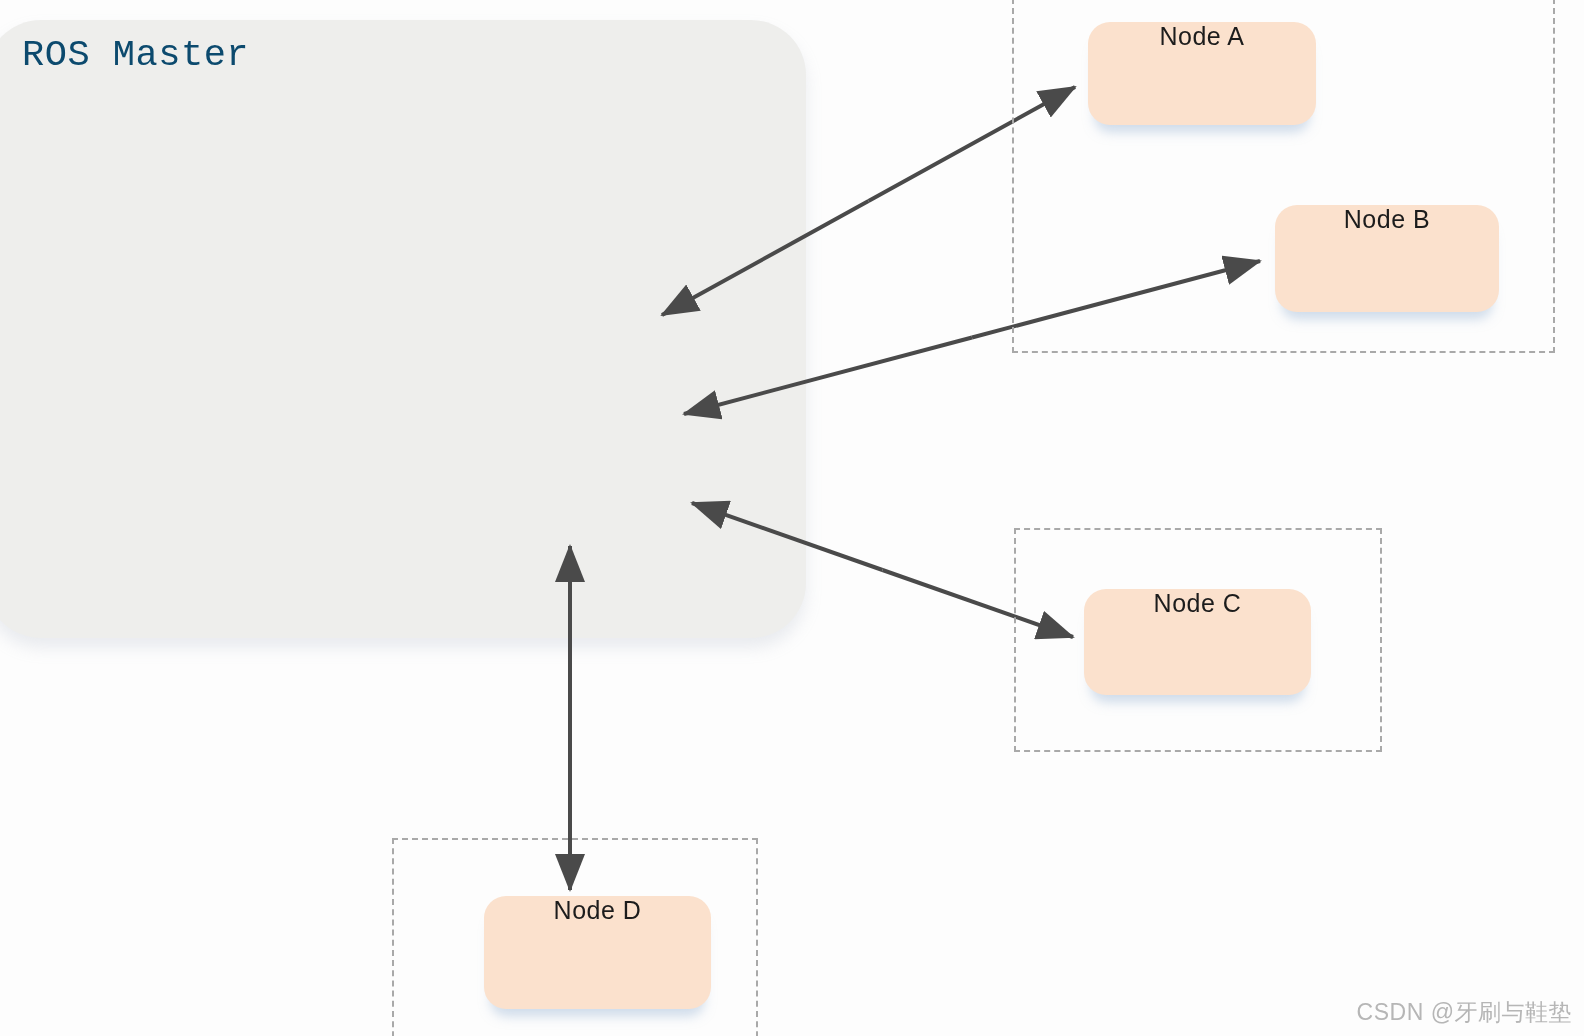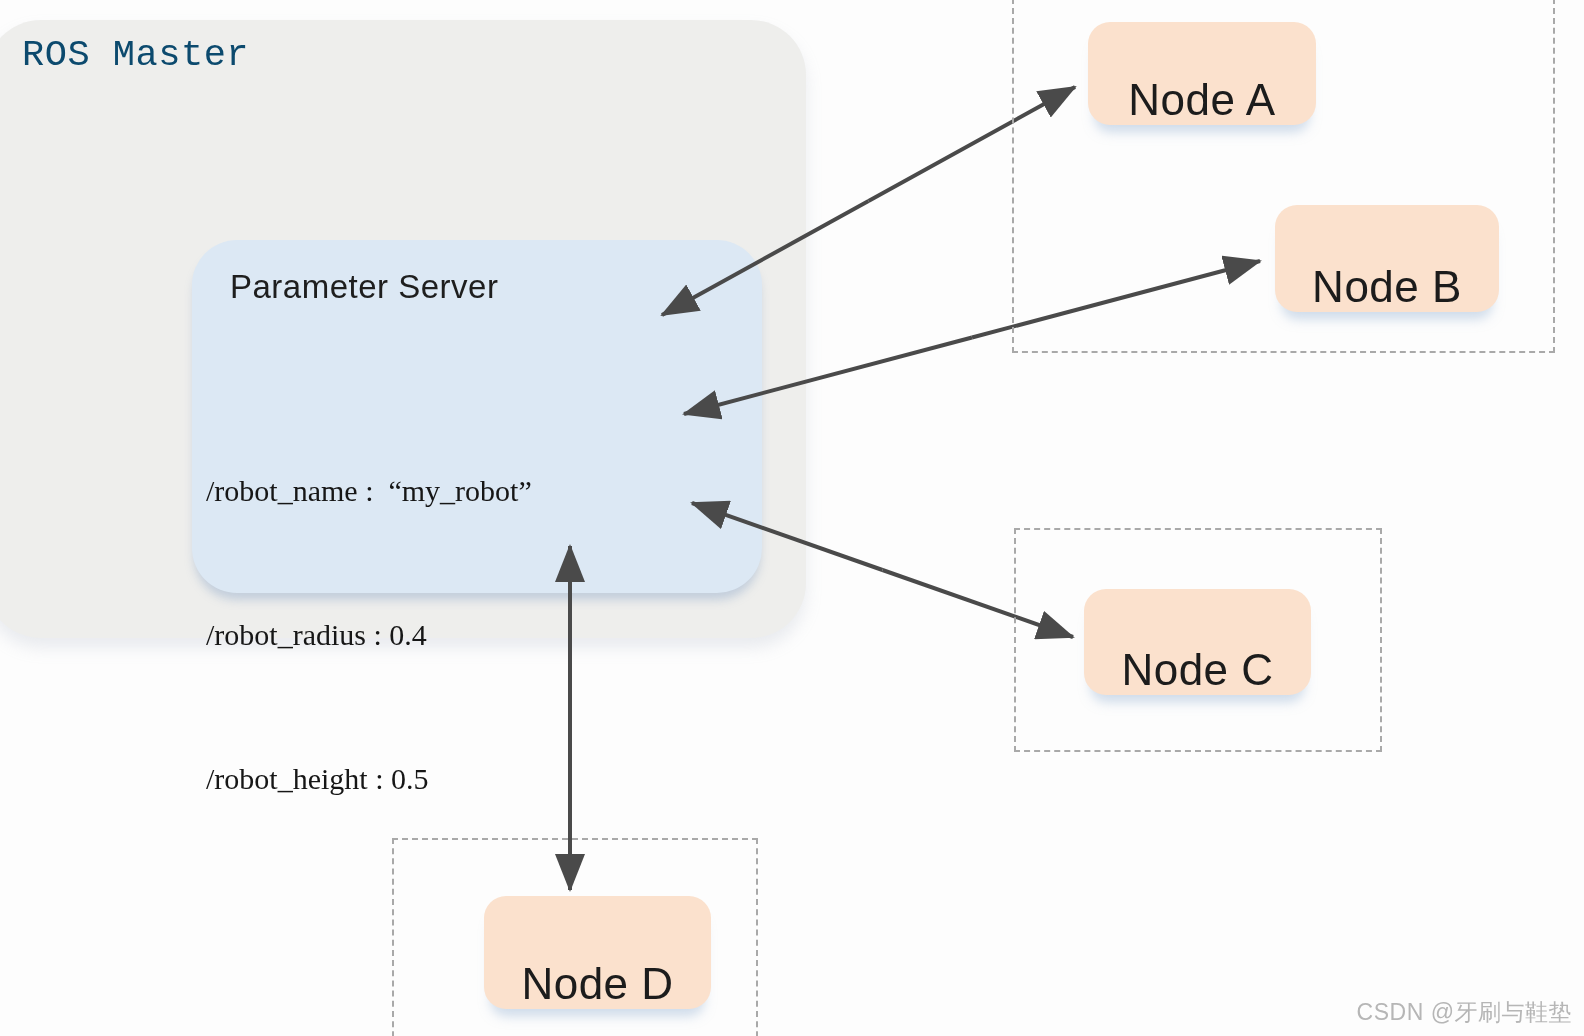--- a/index.html
+++ b/index.html
@@ -74,23 +74,23 @@
   .group-ab { left: 1012px; top: -22px; width: 543px; height: 375px; }
   .group-c  { left: 1014px; top: 528px; width: 368px; height: 224px; }
   .group-d  { left: 392px;  top: 838px; width: 366px; height: 240px; }
 
   
   .node {
     position: absolute;
     background: #fbe1cd;
     border-radius: 22px;
     display: flex;
-    align-items: flex-end;
+    align-items: flex-start;
     justify-content: center;
-    font-size: 44px;
+    font-size: 25px;
     letter-spacing: 0.5px;
     color: #1c1c1c;
     box-shadow: 0 14px 12px -7px rgba(160,185,215,0.5);
   }
   .node-a { left: 1088px; top: 22px;  width: 228px; height: 103px; }
   .node-b { left: 1275px; top: 205px; width: 224px; height: 107px; }
   .node-c { left: 1084px; top: 589px; width: 227px; height: 106px; }
   .node-d { left: 460px;  top: 896px; width: 227px; height: 113px; margin-left: 24px; }
 
   .arrows-layer {
@@ -113,28 +113,20 @@
 </head>
 <body>
 
 <div class="canvas">
 
   <div class="ros-master">
     <div class="ros-master-label">ROS Master</div>
 
   </div>
 
-  <div class="param-server">
-    <div class="param-server-title">Parameter Server</div>
-    <div class="param-list">
-      <div>/robot_name :  “my_robot”</div>
-      <div>/robot_radius : 0.4</div>
-      <div>/robot_height : 0.5</div>
-    </div>
-  </div>
 
   <svg class="arrows-layer" viewBox="0 0 1584 1036" xmlns="http://www.w3.org/2000/svg">
     <defs>
       <marker id="ah" markerUnits="userSpaceOnUse" markerWidth="40" markerHeight="30" refX="36" refY="15" orient="auto">
         <path d="M0,0 L38,15 L0,30 Z" fill="#4a4a4a"></path>
       </marker>
     </defs>
     <g stroke="#4a4a4a" stroke-width="4" fill="none">
 
       <path d="M868.5,201 L662,315" marker-end="url(#ah)"></path>

